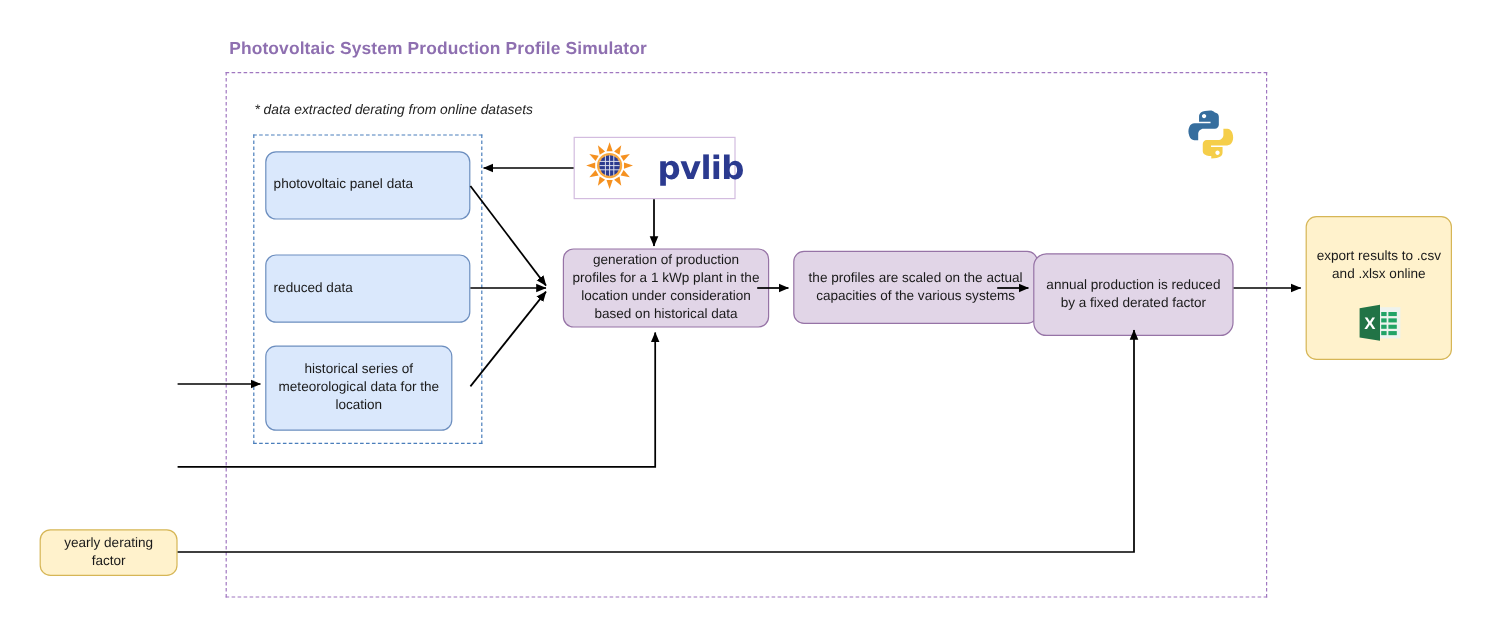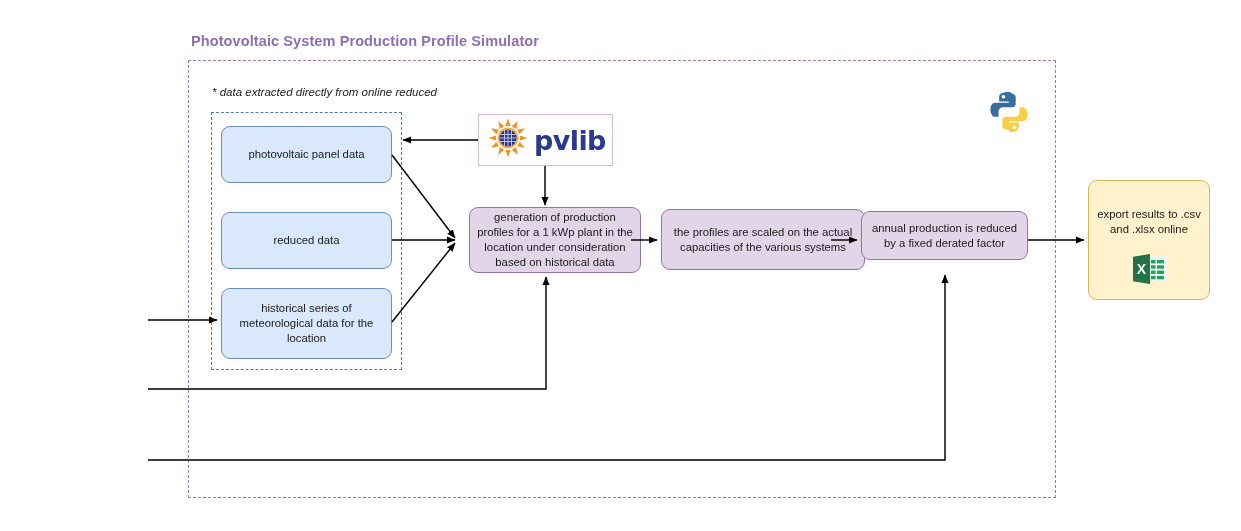--- a/index.html
+++ b/index.html
@@ -17,69 +17,69 @@
       border:1.6px dashed #a077c0;background:transparent;}
 
   
   #note{left:212px;top:86px;font-size:11.5px;font-style:italic;color:#222;white-space:nowrap;}
 
   
   #sources-container{left:211px;top:112px;width:191px;height:258px;
       border:1.7px dashed #4a7ebb;}
 
   
-  .node{display:flex;align-items:center;justify-content:center;text-align:center;
+  .node{display:flex;align-items:center;justify-content:flex-start;text-align:center;
         font-size:11.3px;line-height:1.32;border-radius:9px;padding:3px 6px;}
   .node-blue{background:#dae8fc;border:1.1px solid #6c8ebf;}
   .node-purple{background:#e1d5e7;border:1.1px solid #9673a6;}
   .node-yellow{background:#fff2cc;border:1.1px solid #d6b656;}
 
   
   #src-panel{left:221px;top:126px;width:171px;height:57px;}
   #src-inverter{left:221px;top:212px;width:171px;height:57px;}
-  #src-meteo{left:221px;top:288px;width:171px;height:71px;}
+  #src-meteo{left:221px;top:288px;width:156px;height:71px;}
 
   
   #proc-generation{left:459px;top:207px;width:172px;height:66px;margin-left:10px;}
   #proc-scaled{left:661px;top:209px;width:204px;height:61px;}
-  #proc-derated{left:861px;top:211px;width:167px;height:49px;}
+  #proc-derated{left:861px;top:211px;width:167px;height:69px;border-radius:11px;}
 
   
   #export-box{left:1088px;top:180px;width:122px;height:120px;flex-direction:column;
         justify-content:flex-start;padding-top:26px;}
   #export-label{font-size:11.3px;line-height:1.32;}
 
   
   #in-location{left:33px;top:304px;width:115px;height:32px;}
   #in-capacity{left:33px;top:366px;width:115px;height:47px;}
   #in-derating{left:33px;top:441px;width:115px;height:39px;}
 
   
   #pvlib-card{left:478px;top:114px;width:135px;height:52px;background:#ffffff;
-      border:1.2px solid #d3bcdf;display:flex;align-items:center;gap:6px;padding-left:9px;}
+      border:1.2px solid #d3bcdf;display:flex;align-items:center;gap:20px;padding-left:9px;}
   #pvlib-word{font-size:27px;font-weight:600;color:#2b3a8f;letter-spacing:-.6px;
       font-family:"DejaVu Sans",sans-serif;line-height:1;}
 
   
   #python-logo{left:985px;top:88px;width:48px;height:48px;}
 
   
   #wires{position:absolute;left:0;top:0;width:1241px;height:531px;pointer-events:none;}
   .wire{stroke:#000;stroke-width:1.45;fill:none;}
 </style>
 </head>
 <body>
 
 <div id="canvas">
 
   <div class="abs" id="title">Photovoltaic System Production Profile Simulator</div>
 
   <div class="abs" id="outer-container"></div>
 
-  <div class="abs" id="note">* data extracted directly from online reduced</div>
+  <div class="abs" id="note">* data extracted derating from online datasets</div>
 
   <div class="abs" id="sources-container"></div>
 
   <div class="abs node node-blue" id="src-panel">
     <span>photovoltaic panel data</span>
   </div>
   <div class="abs node node-blue" id="src-inverter">
     <span>reduced data</span>
   </div>
   <div class="abs node node-blue" id="src-meteo">
@@ -110,20 +110,23 @@
             <rect x="26" y="17.6" width="7" height="3.4"></rect>
           <rect x="20" y="22.9" width="4.5" height="3.4"></rect>
             <rect x="26" y="22.9" width="7" height="3.4"></rect>
         </g>
         <path d="M2 3.8 L19 1 L19 31 L2 28.2 Z" fill="#217346"></path>
         <text x="10.5" y="21" font-family="Liberation Sans, sans-serif" font-size="14" font-weight="bold" fill="#ffffff" text-anchor="middle">X</text>
       </svg>
     </span>
   </div>
 
+  <div class="abs node node-yellow" id="in-derating">
+    <span>yearly derating factor</span>
+  </div>
 
   <div class="abs" id="pvlib-card">
     <span>
       <svg width="40" height="40" viewBox="0 0 40 40">
         <g fill="#f59120">
           <g id="ray">
               <polygon points="20,0.5 22.6,8 17.4,8"></polygon>
             </g>
           <polygon points="20,0.5 22.6,8 17.4,8" transform="rotate(30 20 20)"></polygon>
           <polygon points="20,0.5 22.6,8 17.4,8" transform="rotate(60 20 20)"></polygon>

